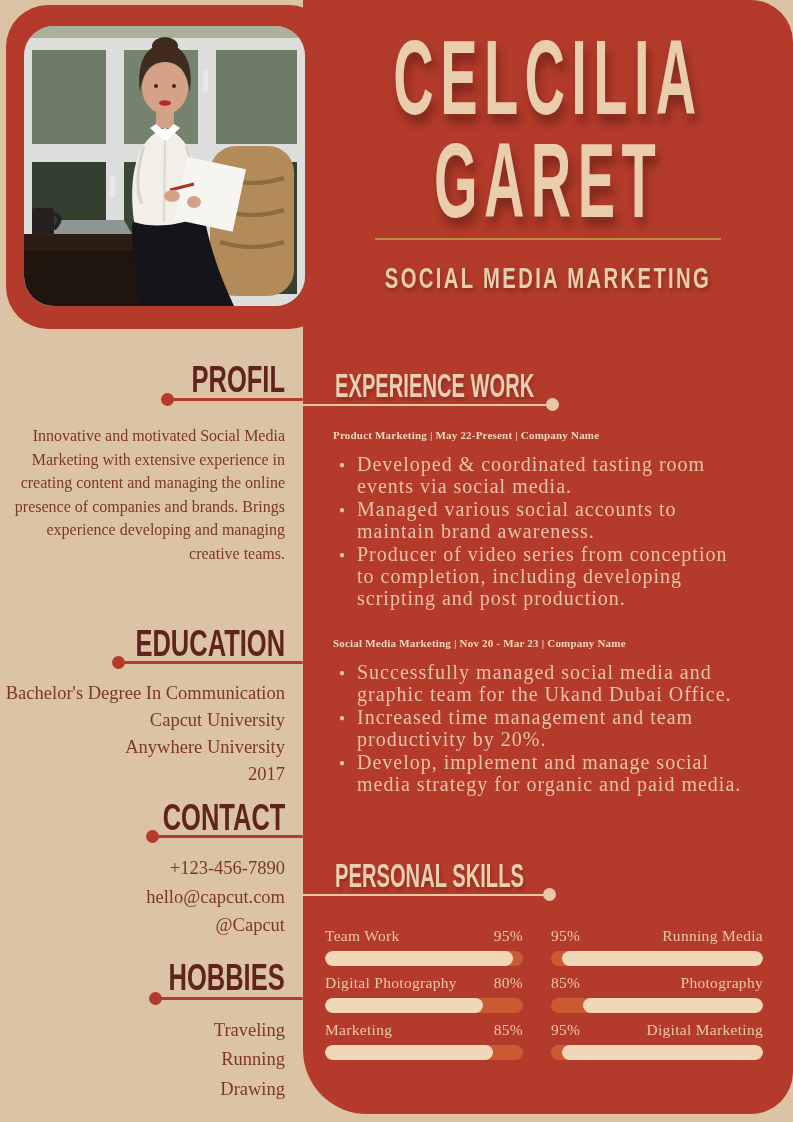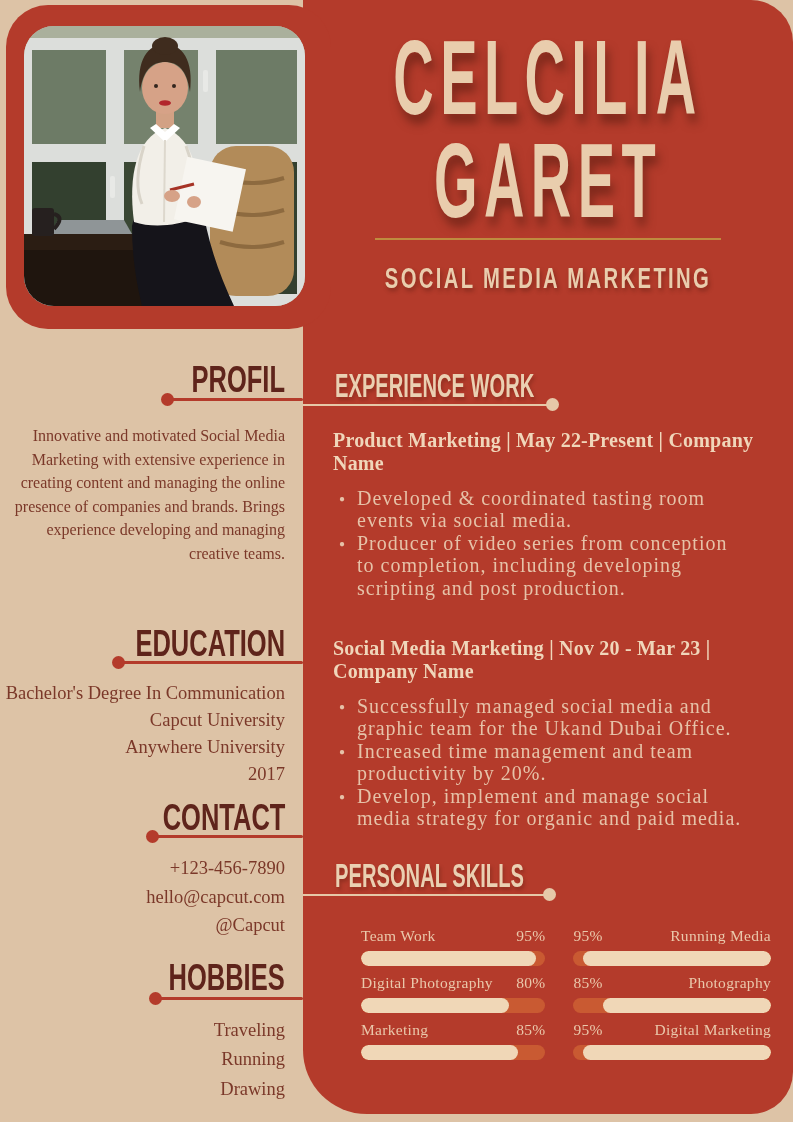--- a/index.html
+++ b/index.html
@@ -28,29 +28,29 @@
             color:#e9cdad;transform:scale(.78,1.12);text-shadow:2px 3px 5px rgba(80,25,15,.45);white-space:nowrap;}
 
   .right-head{position:absolute;left:32px;font-family:"Liberation Sans",sans-serif;font-weight:700;
               font-size:28px;line-height:34px;color:#ead0b2;transform:scale(.72,1.2);
               transform-origin:0 50%;white-space:nowrap;text-shadow:2px 3px 4px rgba(80,25,15,.35);}
   .right-rule{position:absolute;left:0;height:2px;background:#e6c8a8;}
   .right-rule::after{content:"";position:absolute;right:-6px;top:-6px;width:13px;height:13px;
                      border-radius:50%;background:#e6c8a8;}
 
   .job{position:absolute;left:30px;width:430px;}
-  .job-heading{font-size:20px;font-weight:600;color:#f0d6ba;letter-spacing:.2px;}
+  .job-heading{font-size:11px;font-weight:600;color:#f0d6ba;letter-spacing:.2px;}
   .job-bullets{margin:12px 0 0 4px;padding:0;list-style:none;width:412px;}
   .job-bullets li{position:relative;padding-left:20px;font-size:20px;line-height:22.4px;
                   letter-spacing:1px;color:#e6c2a8;}
   .job-bullets li::before{content:"●";position:absolute;left:2px;top:1px;font-size:10px;}
 
   .skills-grid{position:absolute;left:22px;top:926px;width:446px;display:flex;gap:28px;}
   .skills-col{display:flex;flex-direction:column;}
-  .skills-col.left{width:198px;margin-left:36px;} .skills-col.right{width:212px;}
+  .skills-col.left{width:198px;} .skills-col.right{width:212px;}
   .skill-row{margin:0 0 7px 0;}
   .skill-labels{display:flex;justify-content:space-between;height:22px;line-height:20px;
                 font-size:15.5px;letter-spacing:.3px;color:#eac8ab;}
   .skill-bar{position:relative;height:15px;border-radius:8px;background:#c95a32;overflow:hidden;margin-top:3px;}
   .skill-fill{position:absolute;top:0;bottom:0;background:#f0d7b7;border-radius:8px;}
   .skill-fill.left{left:0;} .skill-fill.right{right:0;}
 
   
   .left-head{position:absolute;right:508px;font-family:"Liberation Sans",sans-serif;font-weight:700;
              font-size:30px;line-height:34px;color:#5f241b;transform:scale(.85,1.25);
@@ -139,20 +139,21 @@
     <div class="name-divider"></div>
     <div class="subtitle">SOCIAL MEDIA MARKETING</div>
 
     <div class="right-head" style="top:369px">EXPERIENCE WORK</div>
     <div class="right-rule" style="top:404px;width:250px"></div>
 
     <div class="job" style="top:429px">
       <div class="job-heading">Product Marketing | May 22-Present | Company Name</div>
       <ul class="job-bullets">
           <li>Developed &amp; coordinated tasting room events via social media.</li>
+          <li>Managed various social accounts to maintain brand awareness.</li>
           <li>Producer of video series from conception to completion, including developing scripting and post production.</li>
         </ul>
     </div>
 
     <div class="job" style="top:637px">
       <div class="job-heading">Social Media Marketing | Nov 20 - Mar 23 | Company Name</div>
       <ul class="job-bullets">
           <li>Successfully managed social media and graphic team for the Ukand Dubai Office.</li>
           <li>Increased time management and team productivity by 20%.</li>
           <li>Develop, implement and manage social media strategy for organic and paid media.</li>

